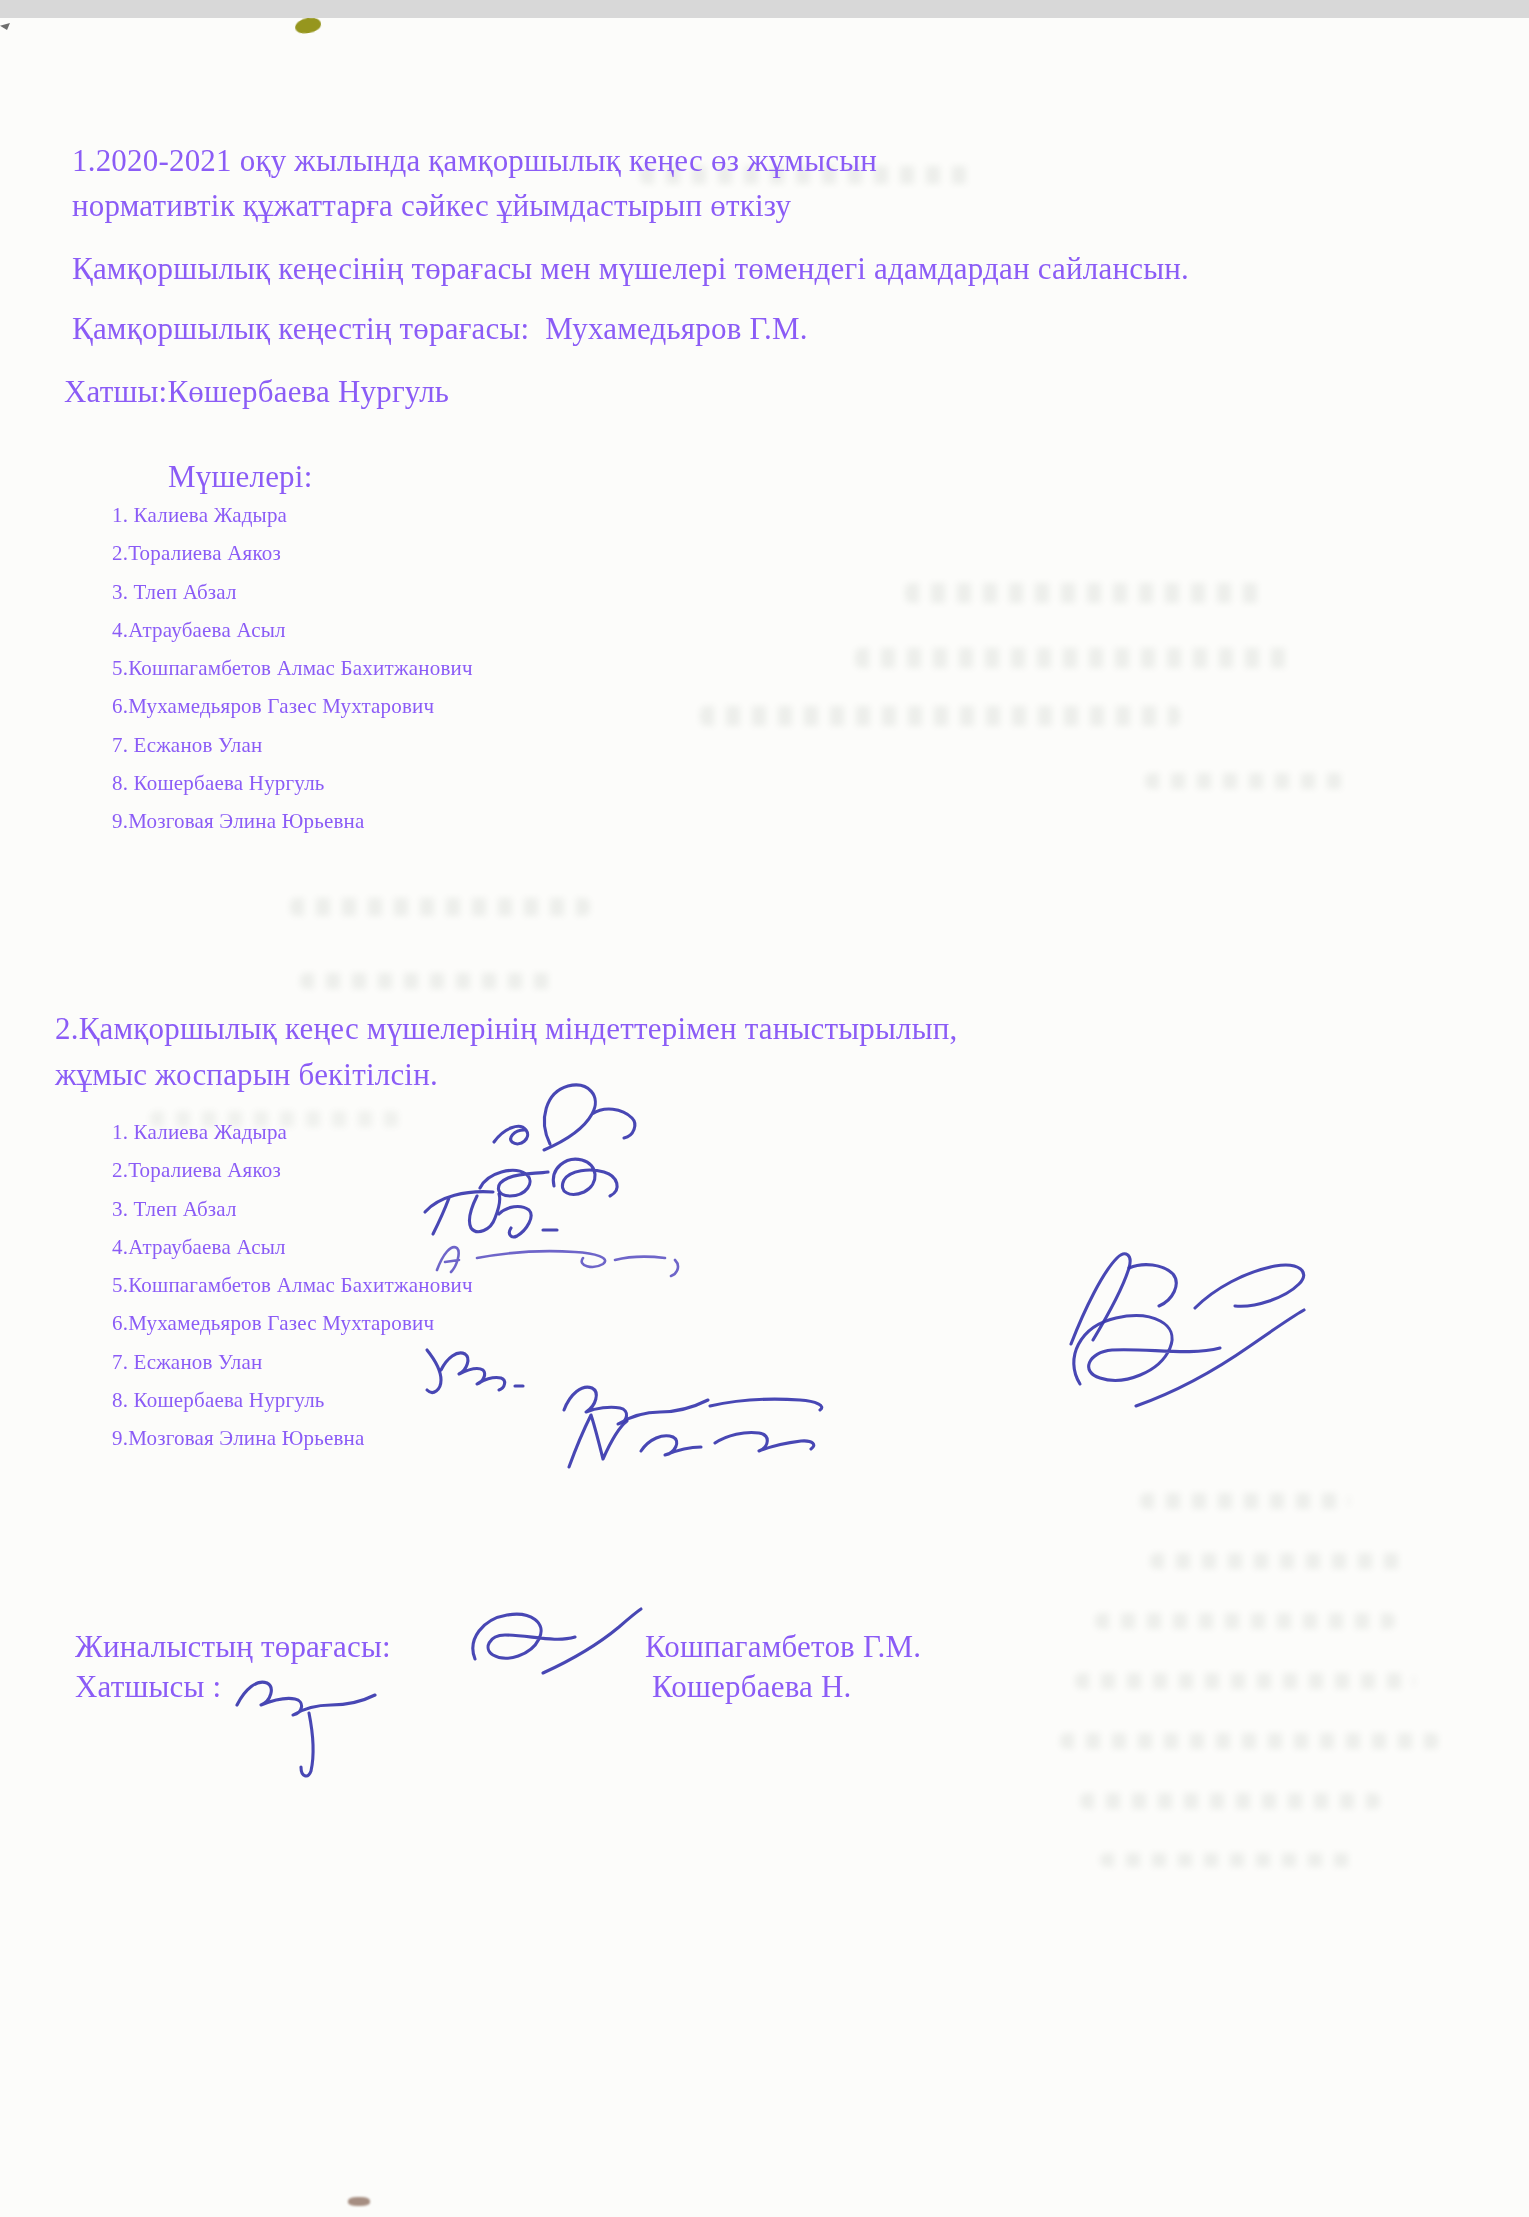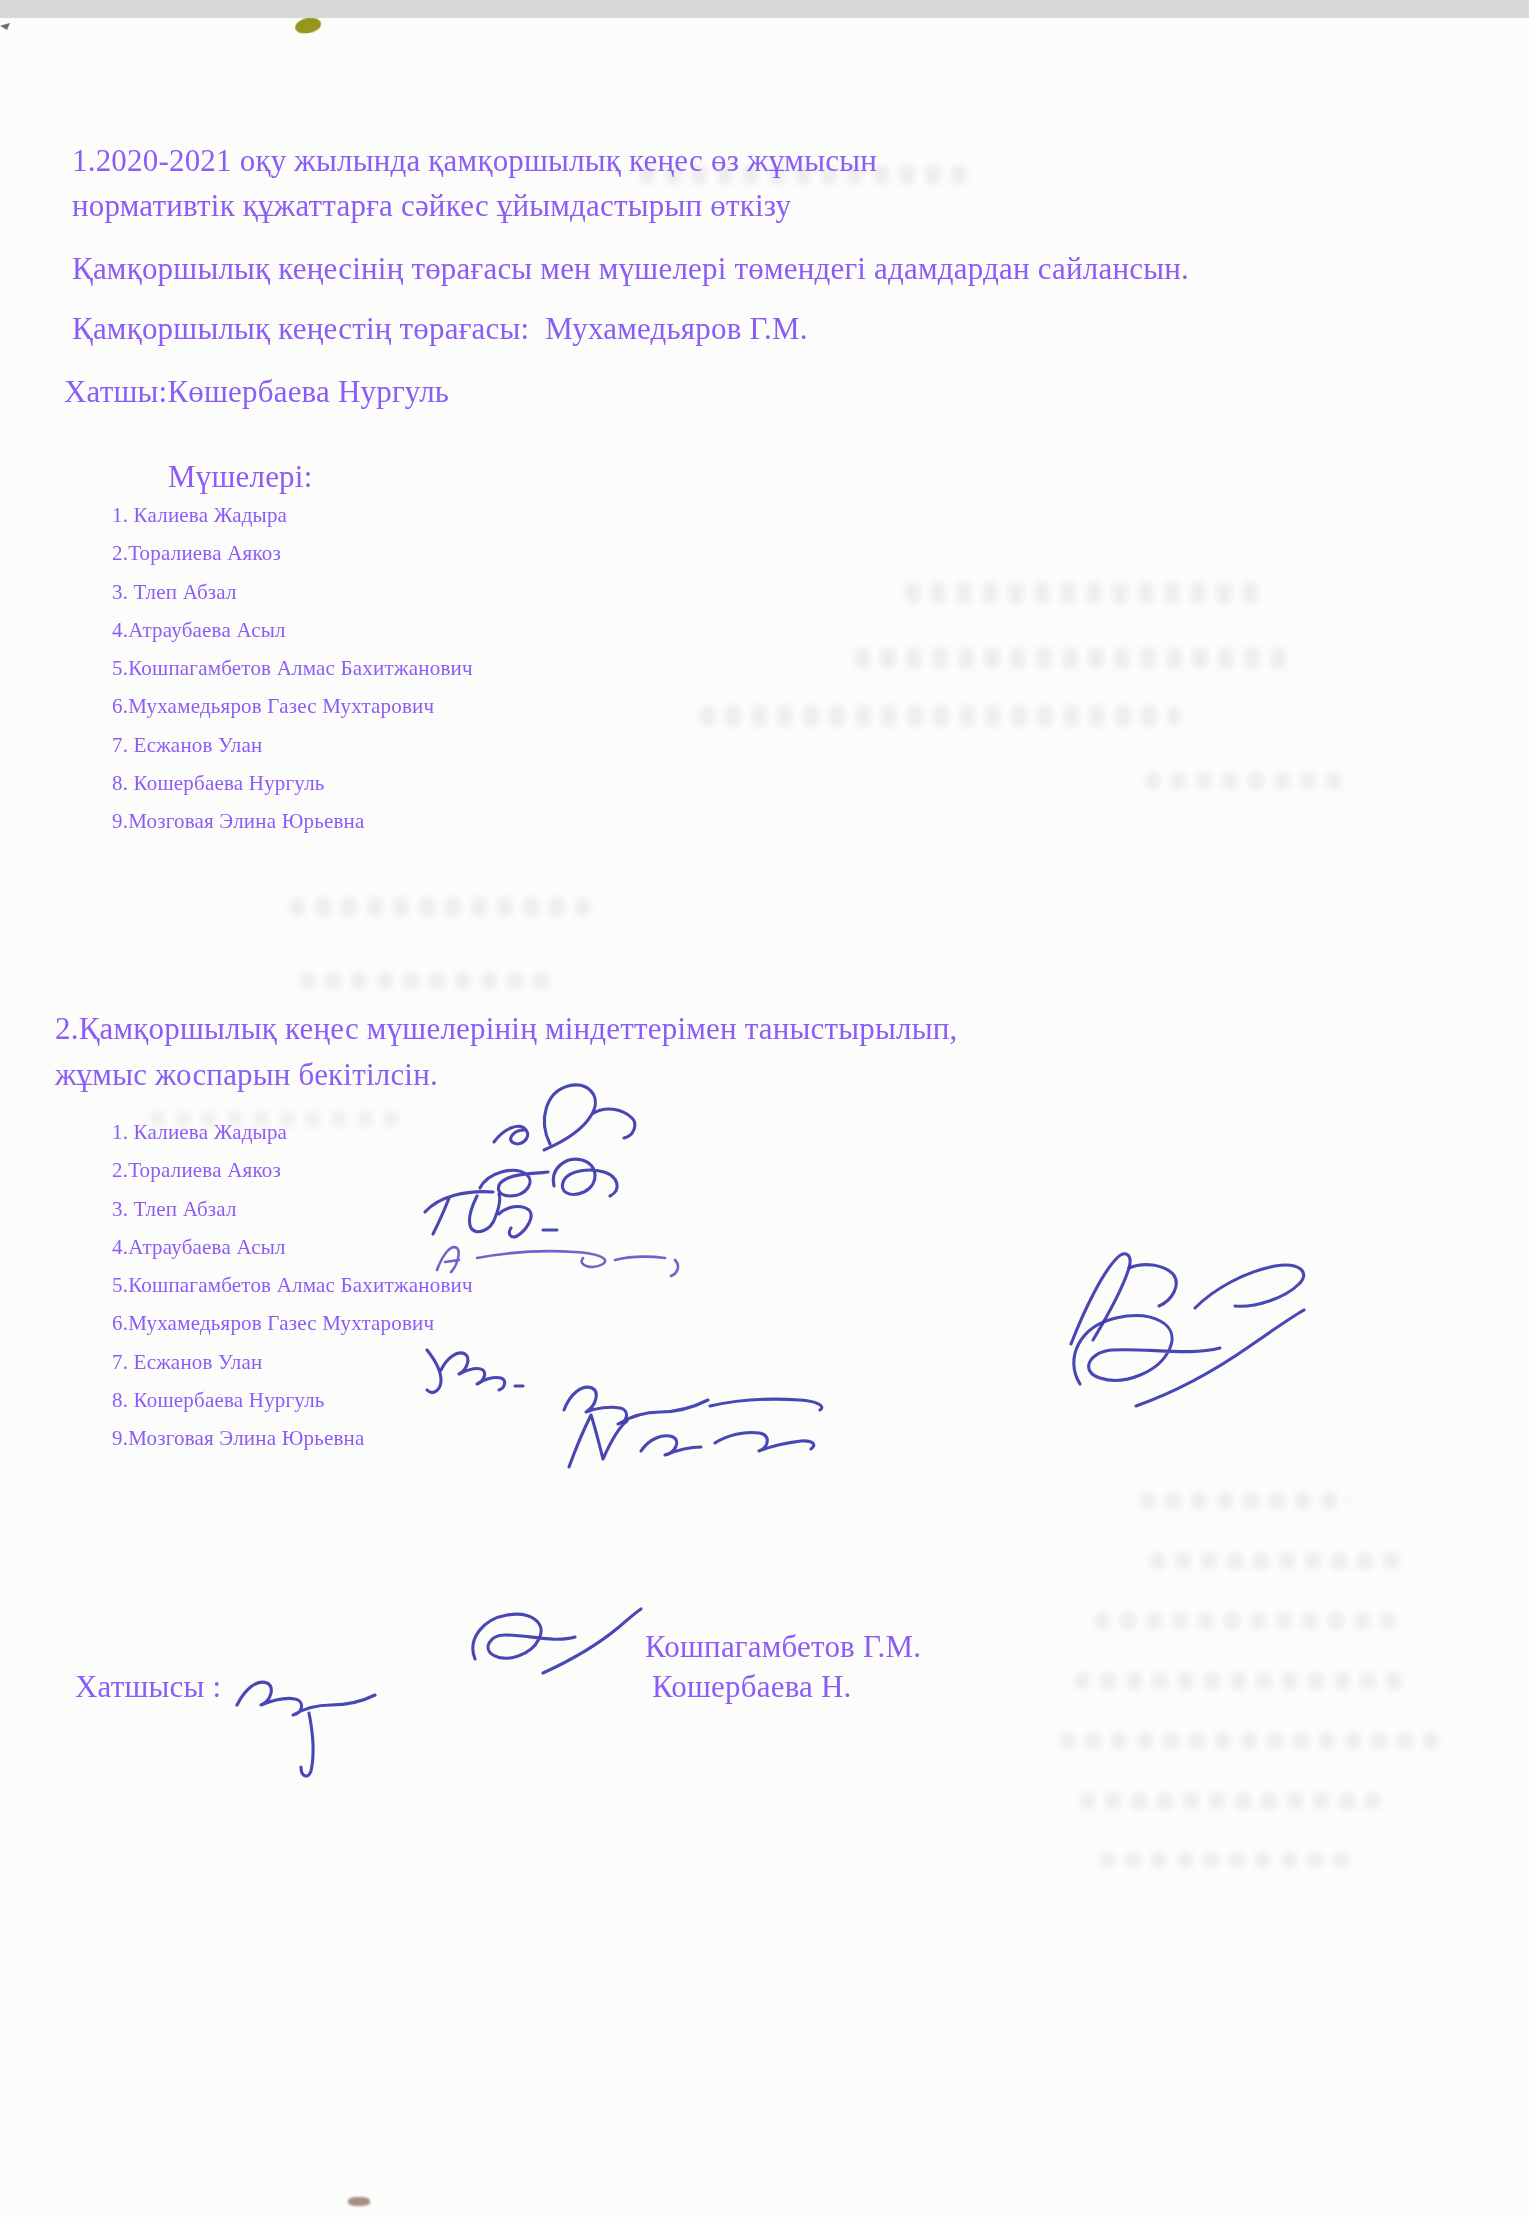--- a/index.html
+++ b/index.html
@@ -146,20 +146,21 @@
     <path d="M14,44 C20,28 32,18 42,22 C50,26 46,40 36,46 C46,42 60,40 70,42 C80,44 78,56 68,58 C78,52 94,46 110,46 C130,46 146,40 158,34"></path>
     <path d="M160,40 C186,34 220,32 250,34 C266,35 276,40 270,44"></path>
   </svg>
 
   <svg class="sig" style="left:555px;top:1385px" width="290" height="75" viewBox="0 0 290 75">
     <path d="M14,64 C22,42 30,24 36,12 C40,24 44,40 48,56 C56,38 64,24 72,18"></path>
     <path d="M86,48 C94,36 108,30 118,34 C126,38 120,50 110,52 C120,48 134,44 146,44"></path>
     <path d="M160,40 C172,32 190,28 204,30 C216,32 214,44 204,48 C214,44 230,40 246,38 C258,37 262,42 256,46"></path>
   </svg>
 
+  <div class="t" style="left:75px;top:1606px">Жиналыстың төрағасы:</div>
   <div class="t" style="left:645px;top:1606px">Кошпагамбетов Г.М.</div>
 
   <div class="t" style="left:75px;top:1646px">Хатшысы :</div>
   <div class="t" style="left:652px;top:1646px">Кошербаева Н.</div>
 
   <svg class="sig" style="left:455px;top:1585px" width="200" height="85" viewBox="0 0 200 85">
     <path d="M20,56 C12,36 28,16 52,12 C76,8 92,20 84,36 C76,52 52,60 38,52 C28,46 34,32 50,32 C74,32 100,40 120,34"></path>
     <path d="M88,70 C110,60 140,44 164,24 C172,17 180,10 186,6"></path>
   </svg>
 

